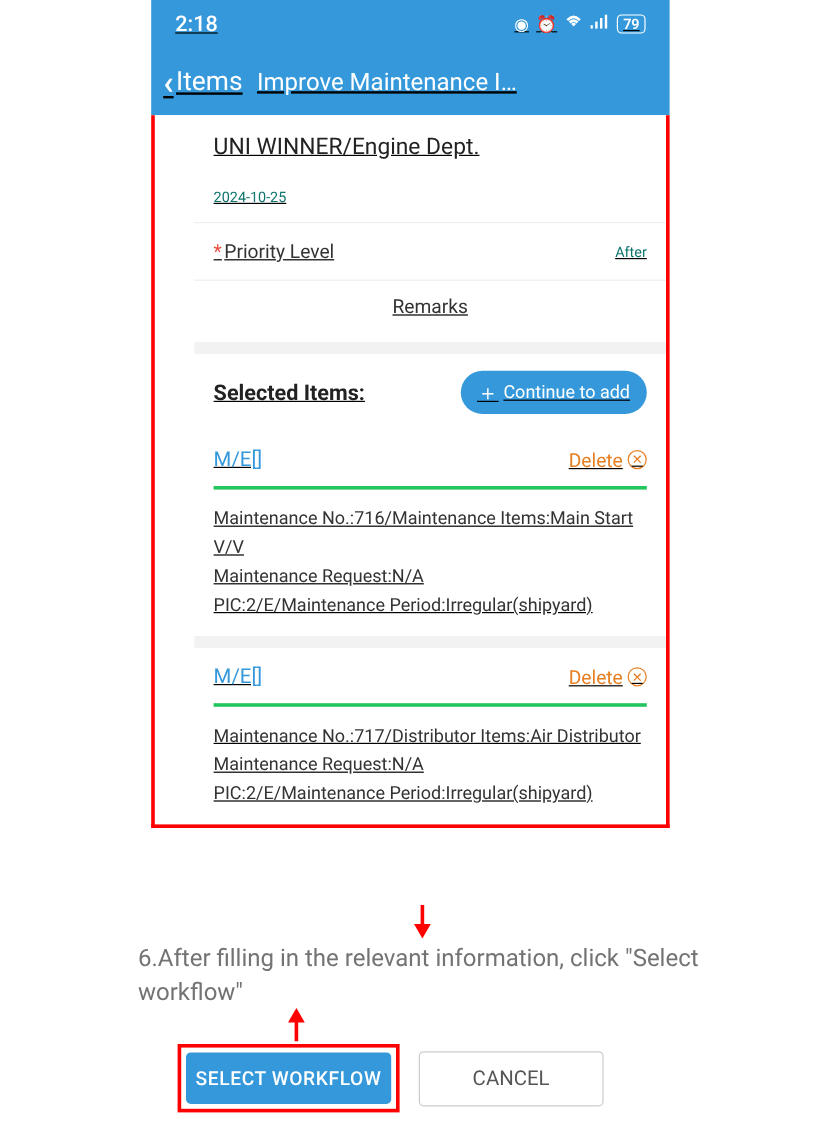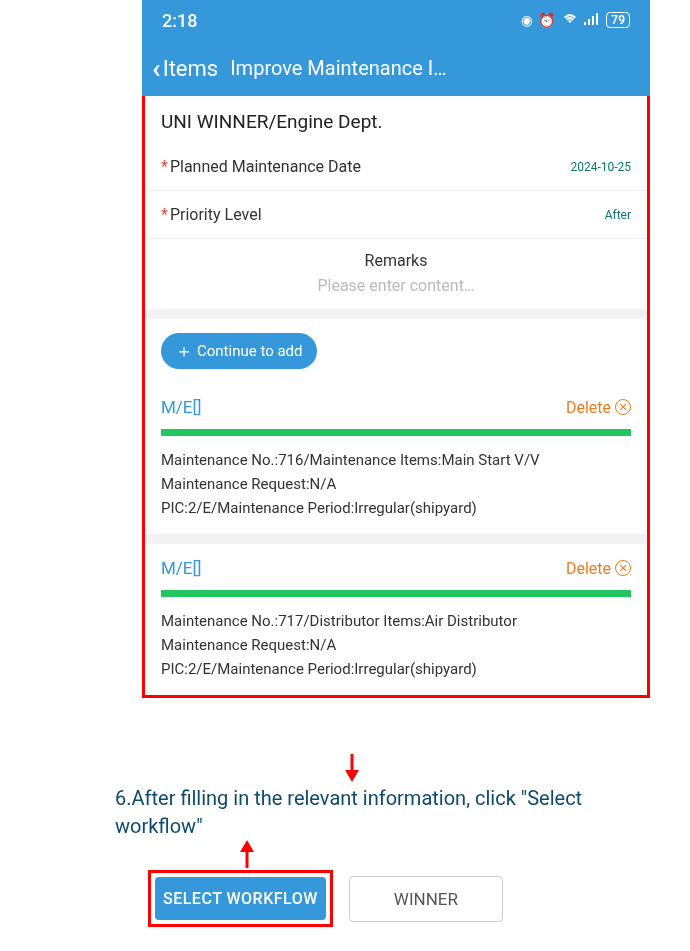--- a/index.html
+++ b/index.html
@@ -9,23 +9,24 @@
   }
   body {
     font-family: -apple-system, BlinkMacSystemFont, "Segoe UI", Roboto, Helvetica, Arial, sans-serif;
     background: #ffffff;
     width: 690px;
     height: 951px;
     position: relative;
   }
   .phone-frame {
     position: absolute;
-    left: 142px;
+    left: 126px;
     top: 0;
-    width: 508px;
+    width: 432px;
+    text-decoration: underline;
   }
   .status-bar {
     background: #3498db;
     color: #fff;
     height: 40px;
     display: flex;
     align-items: center;
     justify-content: space-between;
     padding: 0 20px;
     font-size: 18px;
@@ -72,20 +73,21 @@
     overflow: hidden;
     text-overflow: ellipsis;
     max-width: 290px;
   }
   .content {
     background: #fff;
   }
   .red-border-top {
     border: 3px solid #ff0000;
     border-top: none;
+    padding-left: 33px;
   }
   .section-header {
     padding: 14px 16px 10px 16px;
     font-size: 19px;
     font-weight: 400;
     color: #222;
   }
   .form-row {
     display: flex;
     justify-content: space-between;
@@ -148,21 +150,21 @@
     font-weight: 300;
   }
   .item-card {
     padding: 0 16px;
   }
   .item-header {
     display: flex;
     justify-content: space-between;
     align-items: center;
     padding: 14px 0 12px 0;
-    border-bottom: 7px solid #22c55e;
+    border-bottom: 3px solid #22c55e;
   }
   .item-code {
     color: #3498db;
     font-size: 17px;
   }
   .delete-btn {
     color: #e67e22;
     font-size: 16px;
     display: flex;
     align-items: center;
@@ -190,21 +192,21 @@
     position: absolute;
     left: 343px;
     top: 754px;
     color: #ff0000;
     font-size: 24px;
   }
   .annotation-text {
     position: absolute;
     left: 115px;
     top: 784px;
-    color: #0c4a6e;
+    color: #737373;
     font-size: 20px;
     line-height: 1.4;
     width: 470px;
   }
   .annotation-arrow-up {
     position: absolute;
     left: 238px;
     top: 840px;
     color: #ff0000;
     font-size: 24px;
@@ -276,41 +278,38 @@
       <span class="back-chevron">‹</span>
       <span>Items</span>
     </div>
     <div class="nav-title">Improve Maintenance I…</div>
   </div>
 
   <div class="content red-border-top">
     <div class="section-header">UNI WINNER/Engine Dept.</div>
 
     <div class="form-row">
-      <span class="form-label">
-        <span class="required">*</span><span>Planned Maintenance Date</span>
-      </span>
       <span class="form-value">2024-10-25</span>
     </div>
 
     <div class="form-row">
       <span class="form-label">
         <span class="required">*</span><span>Priority Level</span>
       </span>
       <span class="form-value">After</span>
     </div>
 
     <div class="remarks-section">
       <div class="remarks-label">Remarks</div>
-      <div class="remarks-placeholder">Please enter content…</div>
     </div>
 
     <div class="divider-gap"></div>
 
     <div class="selected-items-header">
+      <span class="selected-items-title">Selected Items:</span>
       <div class="continue-add-btn">
         <span class="plus-icon">＋</span>
         <span>Continue to add</span>
       </div>
     </div>
 
     <div class="item-card">
       <div class="item-header">
         <span class="item-code">M/E[]</span>
         <div class="delete-btn">
@@ -358,14 +357,14 @@
   <svg width="18" height="28" viewBox="0 0 18 28">
       <line x1="9" y1="28" x2="9" y2="8" stroke="#ff0000" stroke-width="3"></line>
       <polygon points="9,0 2,12 16,12" fill="#ff0000"></polygon>
     </svg>
 </div>
 
 <div class="button-row">
   <div class="red-border-btn">
     <div class="select-workflow-btn">SELECT WORKFLOW</div>
   </div>
-  <div class="cancel-btn">WINNER</div>
+  <div class="cancel-btn">CANCEL</div>
 </div>
 
 </body></html>

